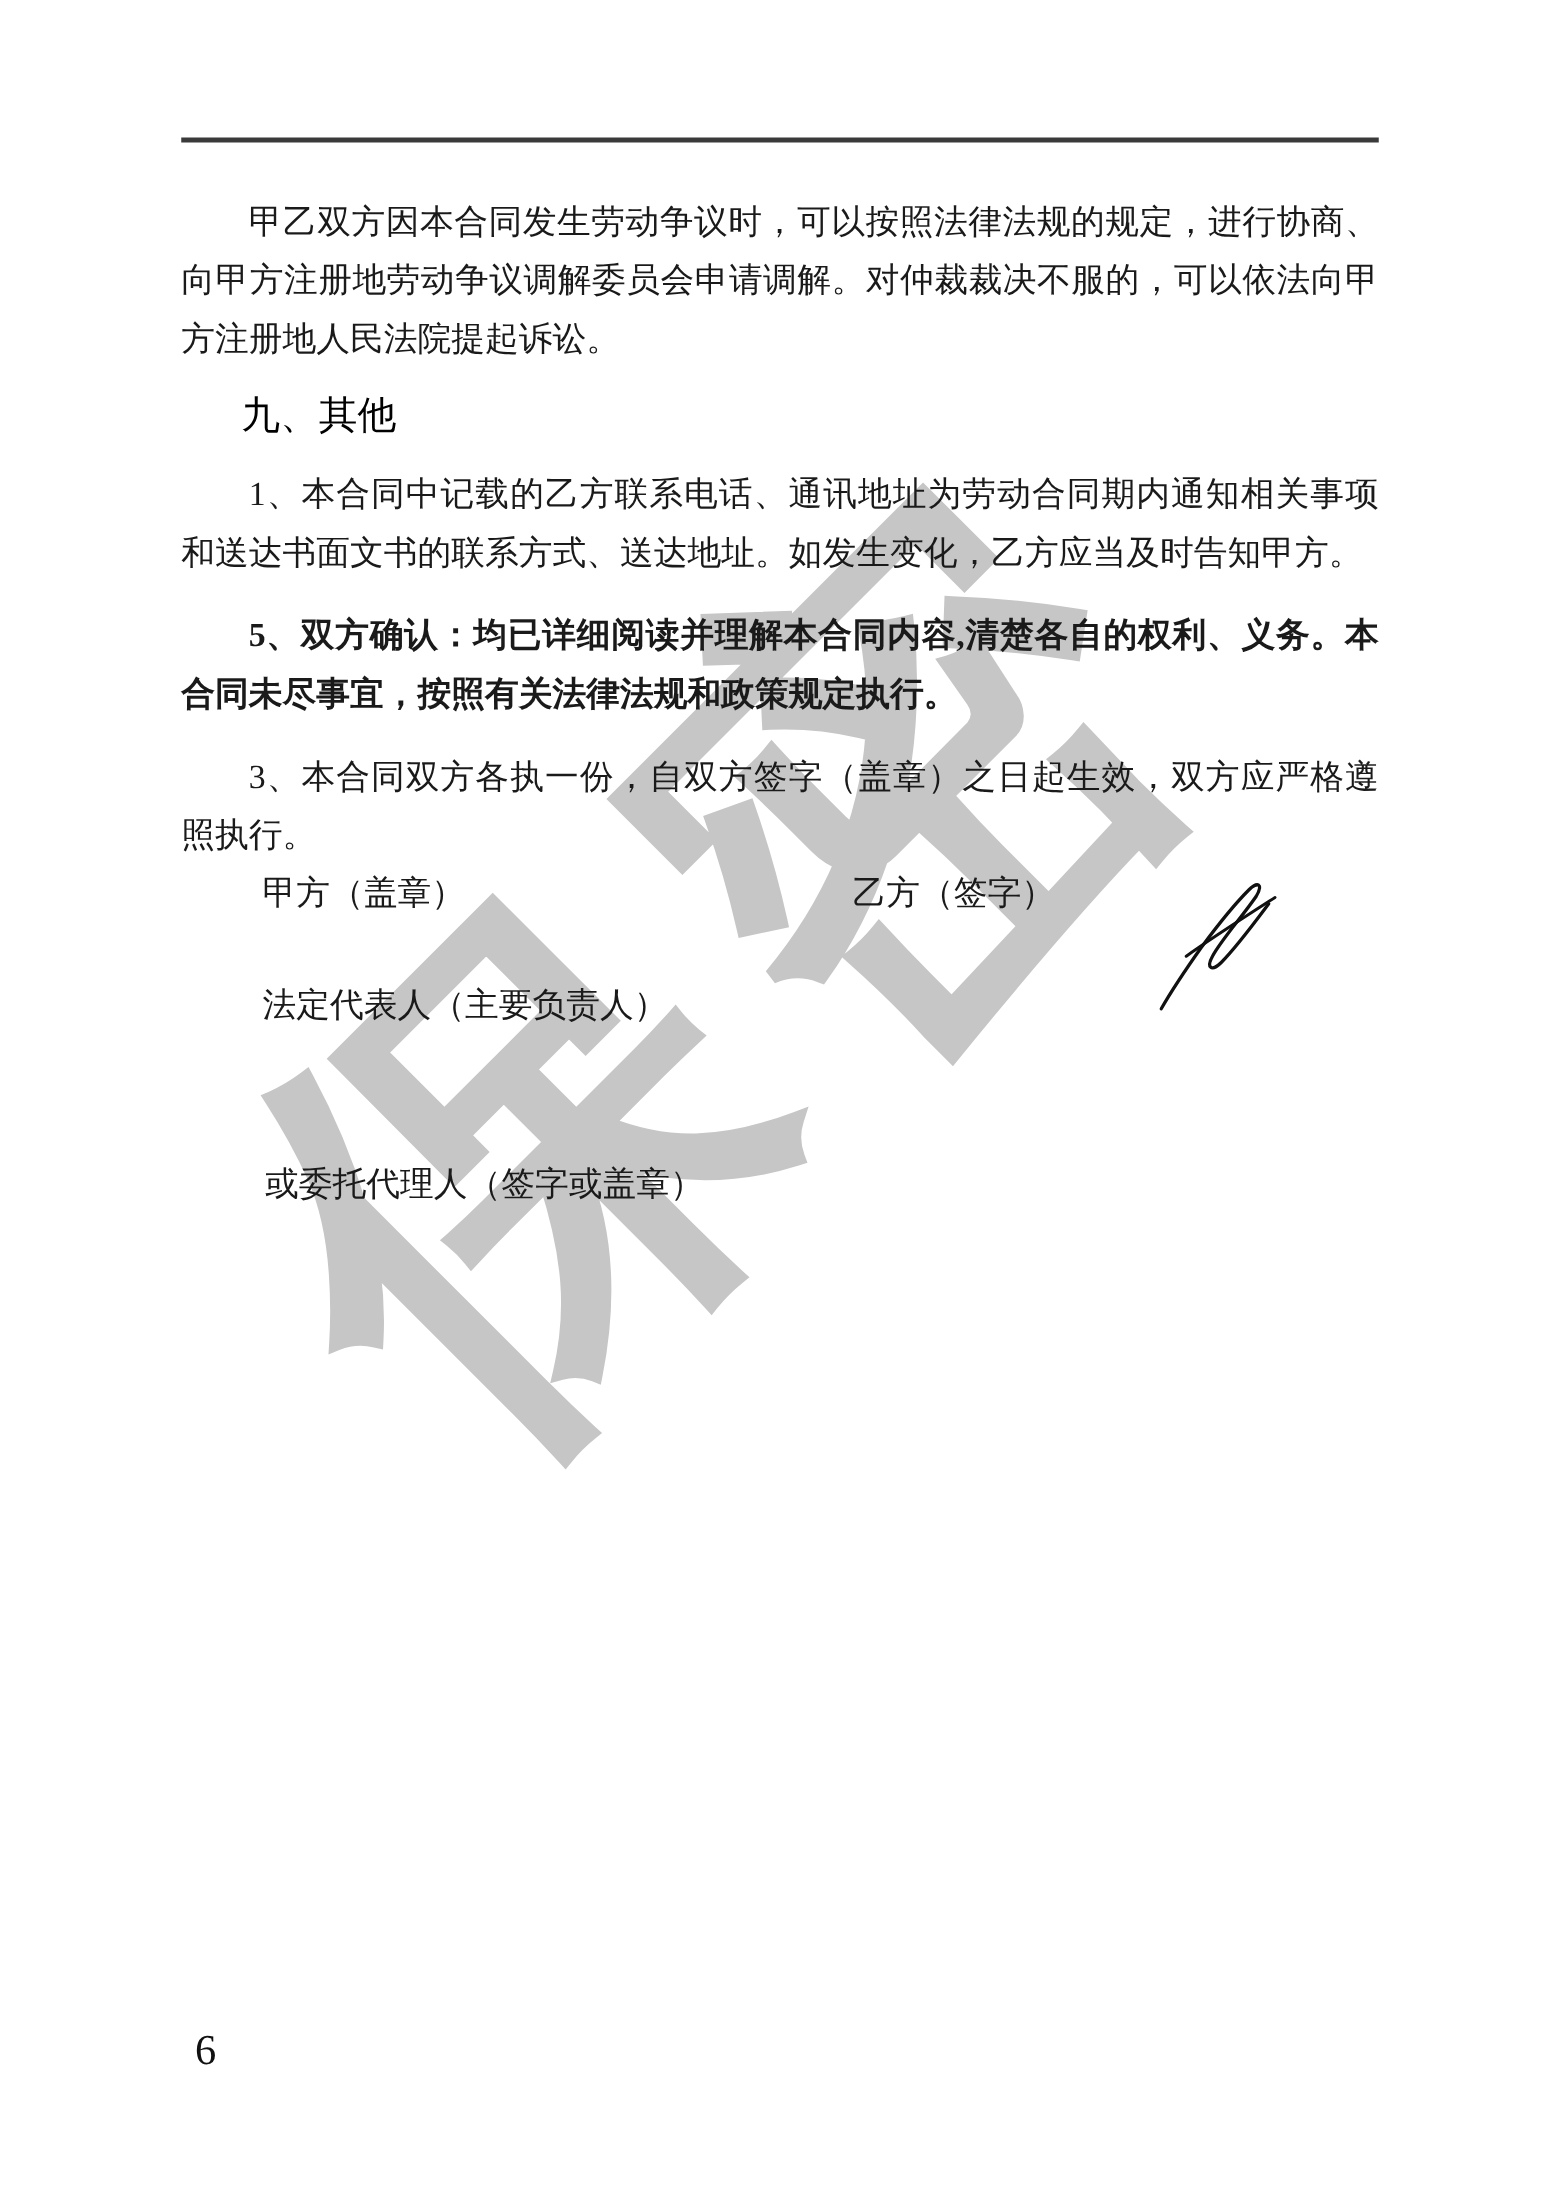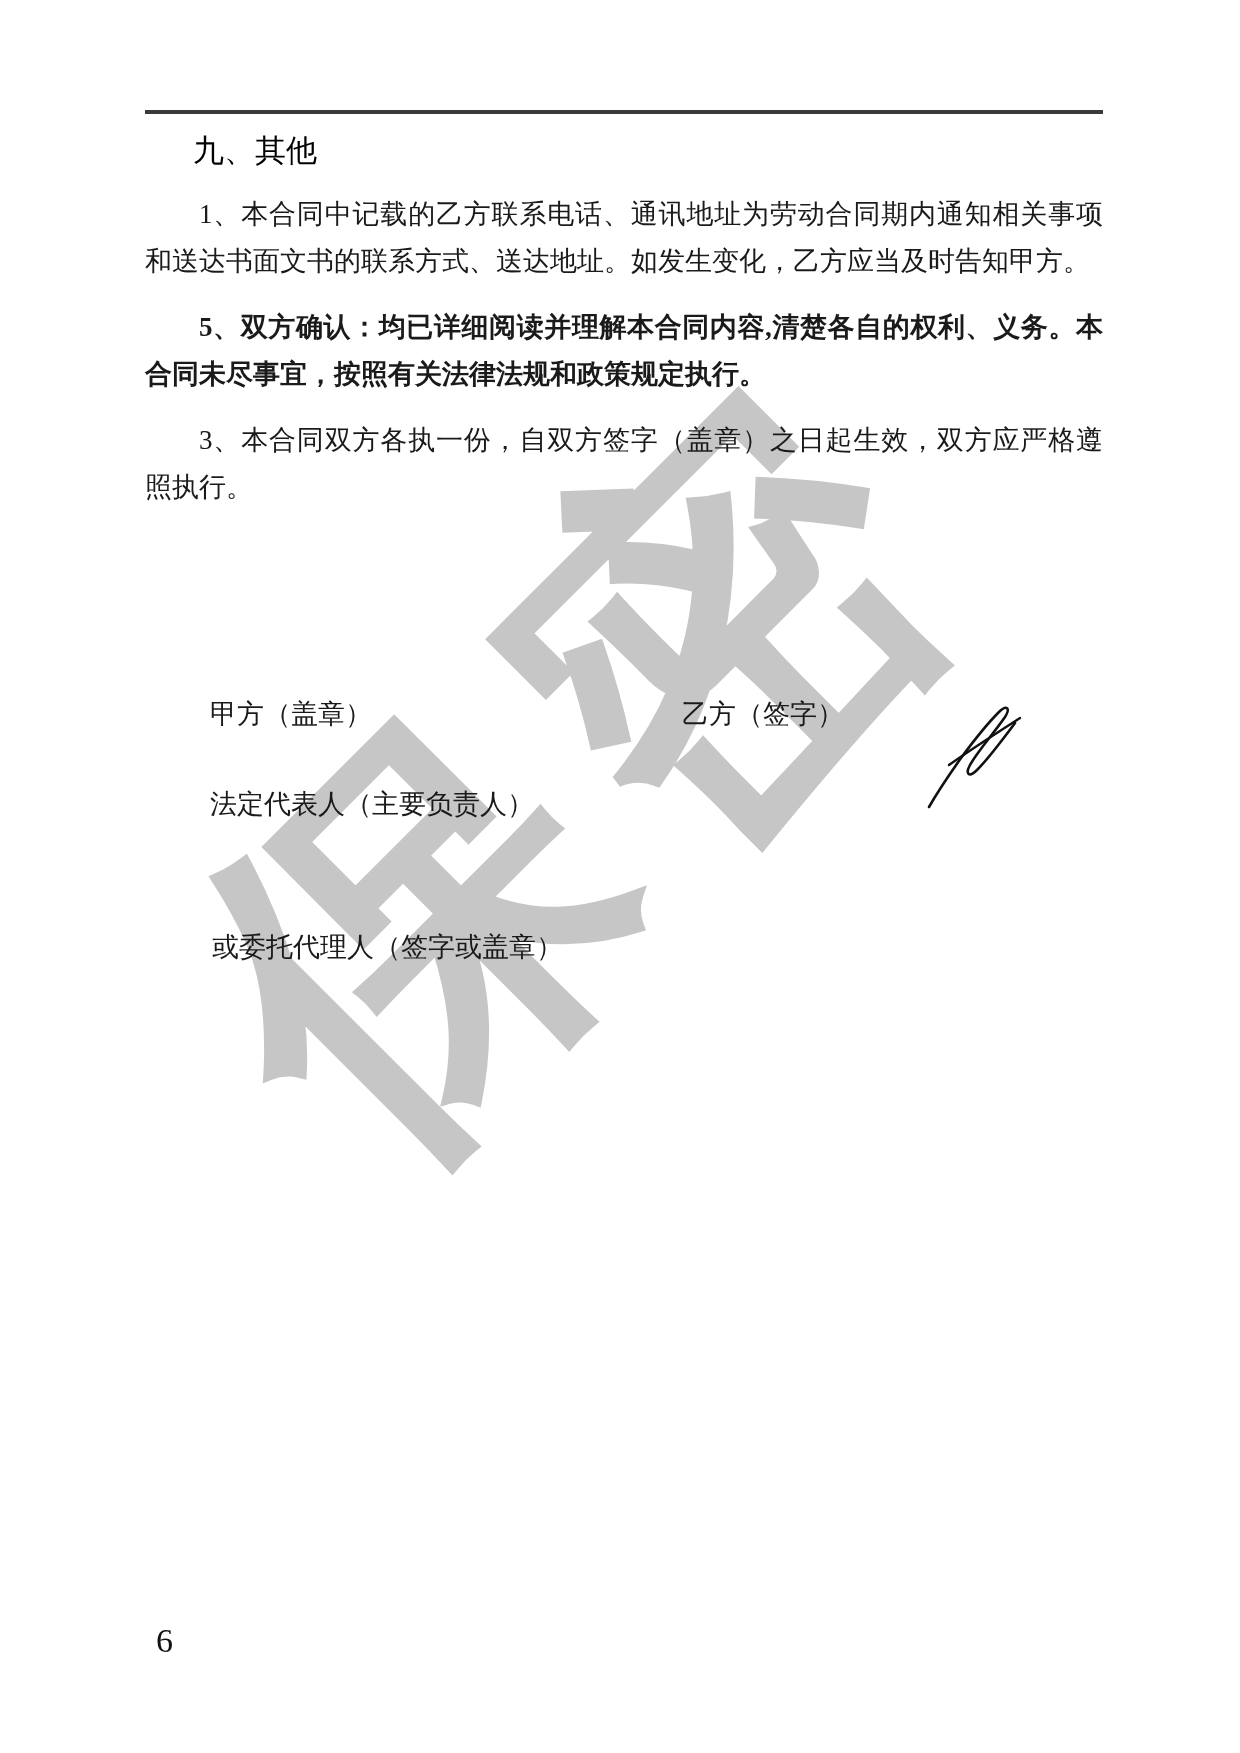--- a/index.html
+++ b/index.html
@@ -90,20 +90,21 @@
 </head>
 <body>
 
 <div class="page">
 
   <div class="watermark">保密</div>
 
   <div class="content">
     <div class="header-rule"></div>
 
+    <p class="body-para p-first">甲乙双方因本合同发生劳动争议时，可以按照法律法规的规定，进行协商、向甲方注册地劳动争议调解委员会申请调解。对仲裁裁决不服的，可以依法向甲方注册地人民法院提起诉讼。</p>
 
     <h2 class="section-heading">九、其他</h2>
 
     <p class="body-para p-item">1、本合同中记载的乙方联系电话、通讯地址为劳动合同期内通知相关事项和送达书面文书的联系方式、送达地址。如发生变化，乙方应当及时告知甲方。</p>
 
     <p class="body-para p-item p-bold">5、双方确认：均已详细阅读并理解本合同内容,清楚各自的权利、义务。本合同未尽事宜，按照有关法律法规和政策规定执行。</p>
 
     <p class="body-para p-item">3、本合同双方各执一份，自双方签字（盖章）之日起生效，双方应严格遵照执行。</p>
   </div>
 

